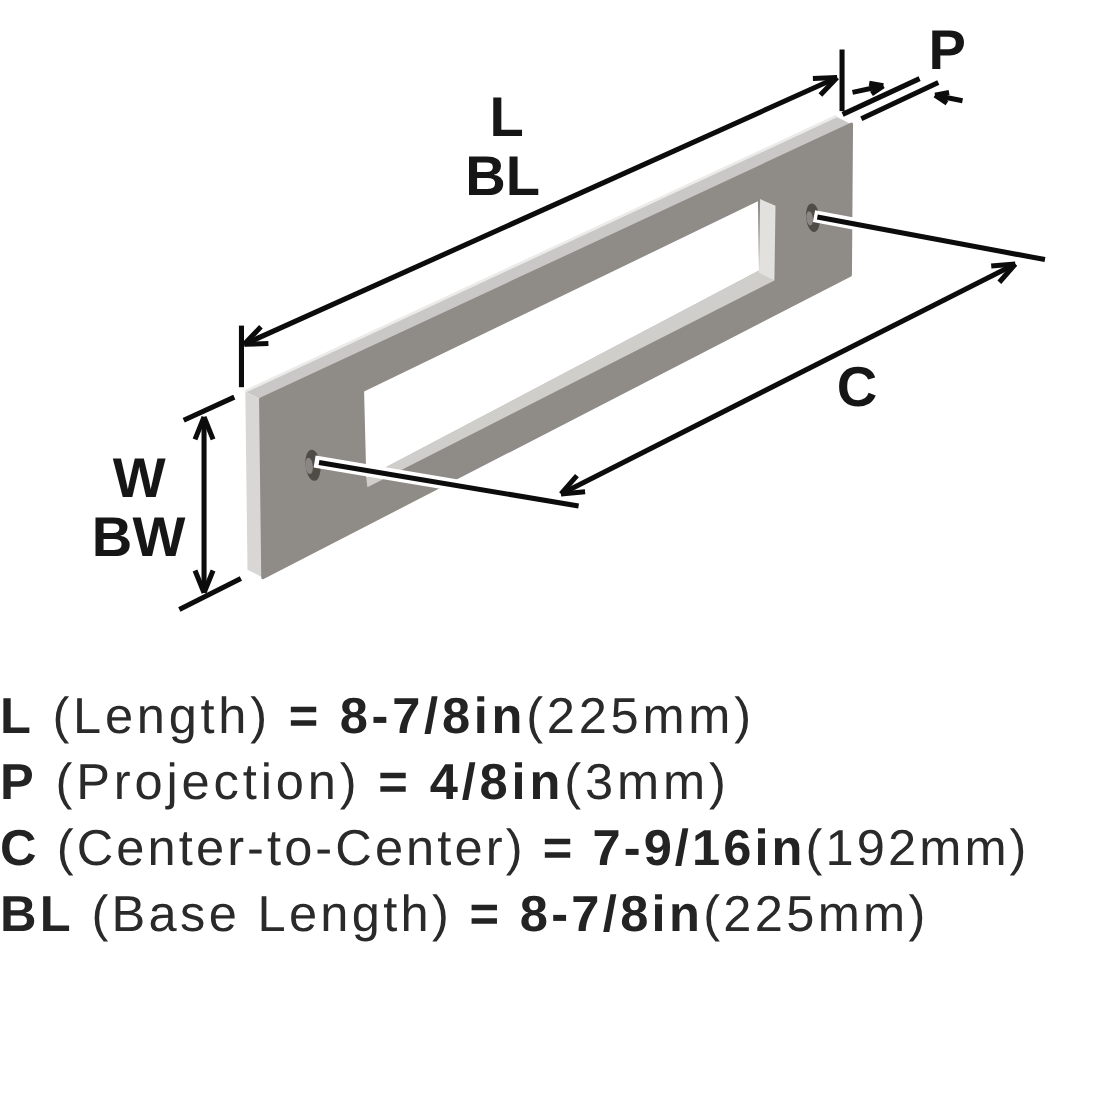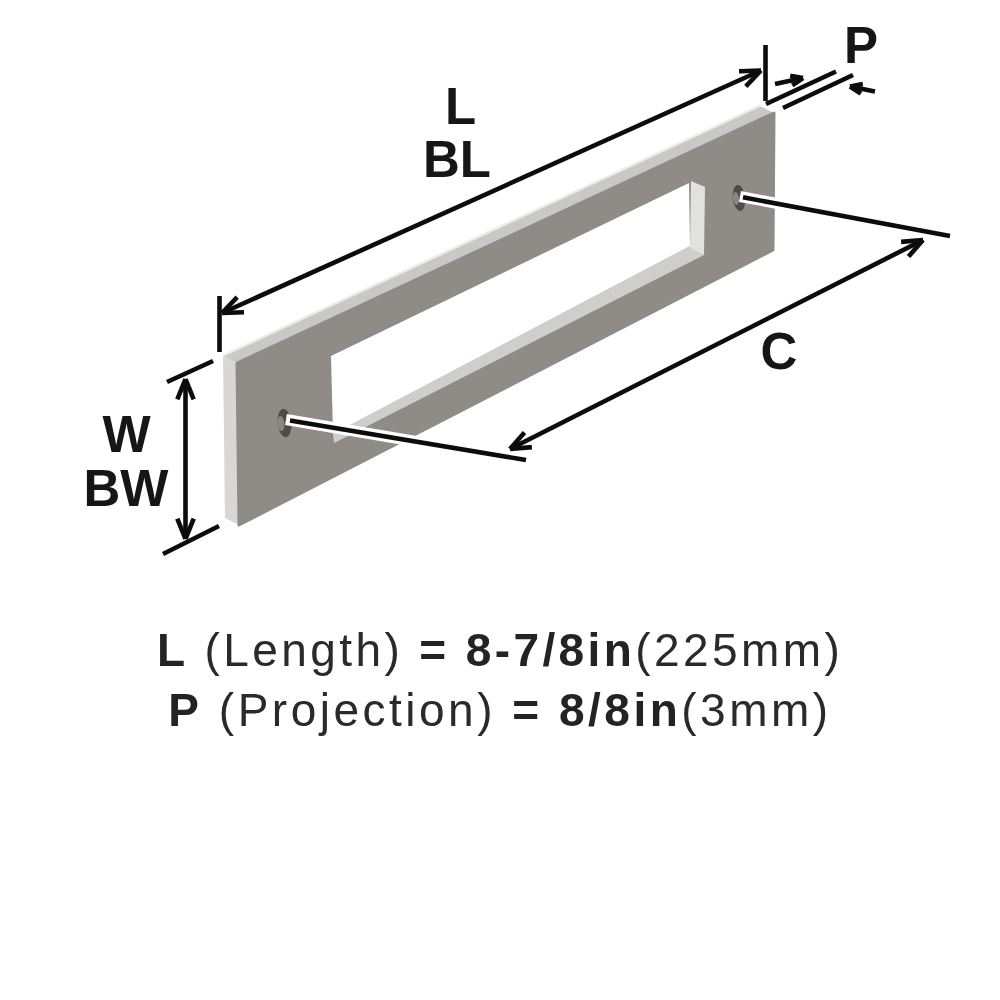--- a/index.html
+++ b/index.html
@@ -1,19 +1,19 @@
 <!DOCTYPE html>
 <html><head>
 <meta charset="utf-8">
 <style>
   html,body{margin:0;padding:0;background:#ffffff;}
   #stage{position:relative;width:1000px;height:1000px;background:#ffffff;overflow:hidden;
          font-family:"Liberation Sans", sans-serif;}
   svg{position:absolute;left:0;top:0;}
-  .specs{position:absolute;left:0;top:620px;width:1000px;text-align:center;
+  .specs{position:absolute;left:0;top:620px;width:1000px;
          font-size:46px;color:#2a2a2a;font-family:"Liberation Sans", sans-serif;}
   .specs div{height:60px;line-height:60px;white-space:nowrap;}
   .specs b{font-weight:bold;color:#232323;}
 </style>
 </head>
 <body>
 <div id="stage">
 <svg width="1000" height="1000" viewBox="0 0 1000 1000">
 
   <polygon points="237,363 774,113 760,106 223,356" fill="#c9c8c6"></polygon>
@@ -77,15 +77,17 @@
     <text x="457" y="177">BL</text>
     <text x="861" y="63">P</text>
     <text x="779" y="369">C</text>
     <text x="126.5" y="452">W</text>
     <text x="126" y="505.5">BW</text>
   </g>
 </svg>
 
 <div class="specs">
   <div style="letter-spacing:3.4px"><b>L</b> (Length) <b>= 8-7/8in</b>(225mm)</div>
-  <div style="letter-spacing:3.5px"><b>P</b> (Projection) <b>= 8/8in</b>(3mm)</div>
+  <div style="letter-spacing:3.5px"><b>P</b> (Projection) <b>= 4/8in</b>(3mm)</div>
+  <div style="letter-spacing:2.8px"><b>C</b> (Center-to-Center) <b>= 7-9/16in</b>(192mm)</div>
+  <div style="letter-spacing:3.0px"><b>BL</b> (Base Length) <b>= 8-7/8in</b>(225mm)</div>
 </div>
 </div>
 
 </body></html>

